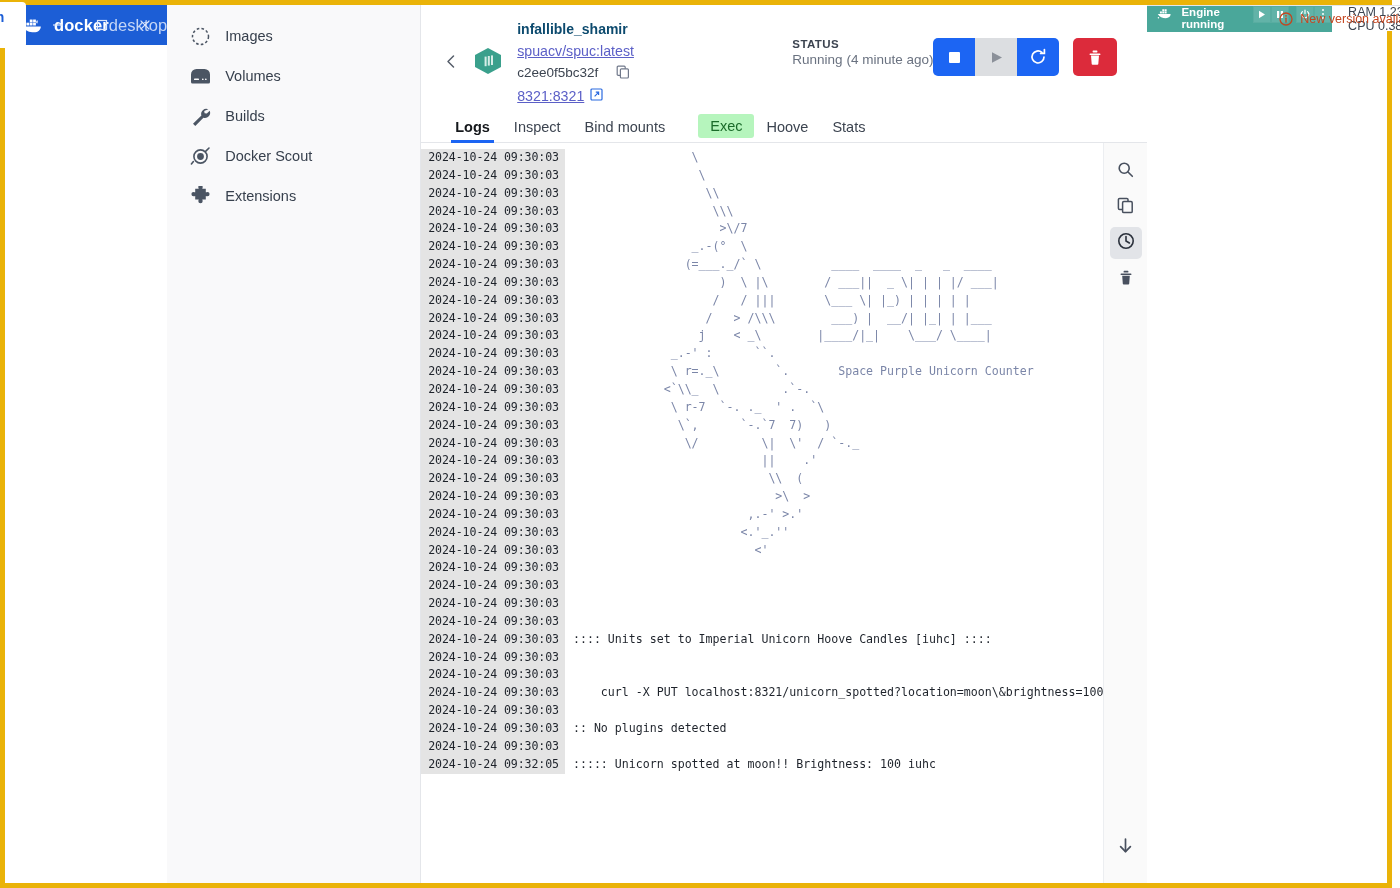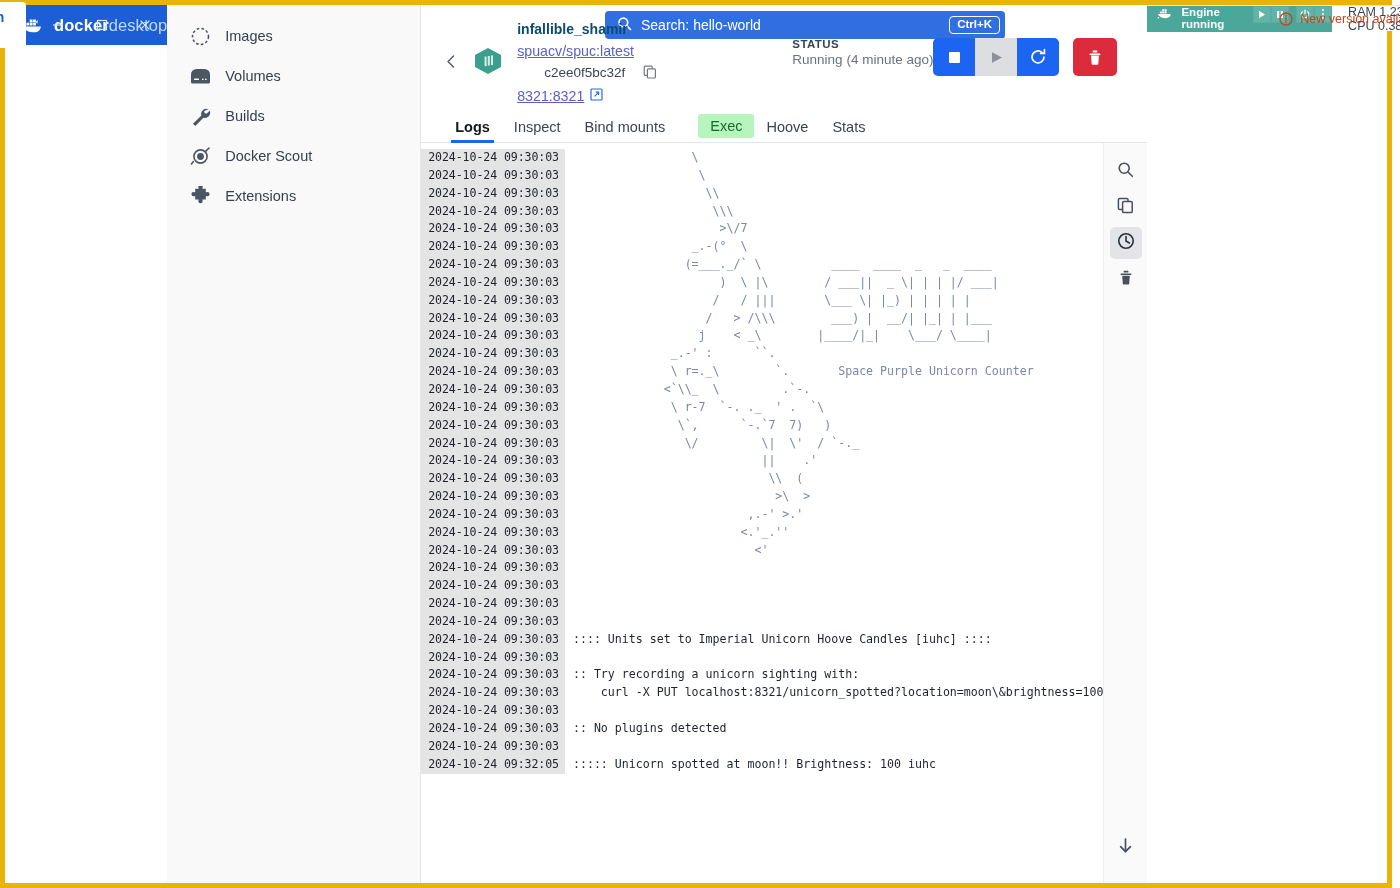--- a/index.html
+++ b/index.html
@@ -109,21 +109,21 @@
     display:flex; align-items:center; justify-content:center;
     cursor:pointer; flex:none;
   }
   .cube { margin: 26px 14px 0 8px; flex:none; }
   .cinfo { padding-top: 0; }
   .ctitle { font-size: 14px; font-weight: 700; color:#0c4a6e; line-height: 1.25; }
   .clink {
     font-size: 14.2px; color:#5b5fc7; text-decoration: underline;
     display:inline-block; margin-top: 4px; cursor:pointer;
   }
-  .cidrow { display:flex; align-items:center; gap:18px; margin-top:5px;margin-left:27px; }
+  .cidrow { display:flex; align-items:center; gap:18px; margin-top:5px; }
   .cid { font-size: 13.5px; color:#3c4450; }
   .copy-ico { cursor:pointer; display:flex; }
   .cportrow { display:flex; align-items:center; gap:6px; margin-top:7px; }
   .cport { font-size:14.2px; color:#5b5fc7; text-decoration:underline; cursor:pointer; }
 
   .status-block {
     position:absolute; right: 30px; top: 33px;
     display:flex; 
   }
   .st-text { text-align:left; }
@@ -245,30 +245,20 @@
             <path d="M19.5 8.6c1 -1.6 .6-3.3 .1-4 -.8 .9-1.2 2-.9 3.1"></path>
             <circle cx="6.6" cy="17.3" r="1.1"></circle>
           </g>
         </svg>
       </span>
       <span class="brand-text">
         <span class="b1">docker</span><span class="b2">desktop</span>
       </span>
     </div>
 
-    <div class="search-wrap">
-      <span>
-        <svg class="search-ico" viewBox="0 0 16 16" fill="none" stroke="#ffffff" stroke-width="1.8">
-          <circle cx="6.8" cy="6.8" r="4.6"></circle>
-            <line x1="10.3" y1="10.3" x2="14.4" y2="14.4" stroke-linecap="round"></line>
-        </svg>
-      </span>
-      <span class="search-label" title="Search">Search: hello-world</span>
-      <span class="kbd">Ctrl+K</span>
-    </div>
 
     <div class="tb-right">
       <span class="tb-ico">
         <svg width="20" height="20" viewBox="0 0 20 20" fill="#ffffff">
           <path d="M2 6.6 10 3l8 3.6-8 3.6z"></path>
           <path d="M4.5 9.4v4c0 1.3 2.5 2.4 5.5 2.4s5.5-1.1 5.5-2.4v-4L10 12z"></path>
         </svg>
       </span>
       <span class="tb-ico">
         <svg width="18" height="18" viewBox="0 0 18 18" fill="none" stroke="#ffffff" stroke-width="1.7" stroke-linecap="round">
@@ -481,21 +471,21 @@
             <div class="logline"><span class="ts">2024-10-24 09:30:03</span><span class="msg art">                             &gt;\  &gt;</span></div>
             <div class="logline"><span class="ts">2024-10-24 09:30:03</span><span class="msg art">                         ,.-' &gt;.'</span></div>
             <div class="logline"><span class="ts">2024-10-24 09:30:03</span><span class="msg art">                        &lt;.'_.''</span></div>
             <div class="logline"><span class="ts">2024-10-24 09:30:03</span><span class="msg art">                          &lt;'</span></div>
             <div class="logline"><span class="ts">2024-10-24 09:30:03</span><span class="msg art"> </span></div>
             <div class="logline"><span class="ts">2024-10-24 09:30:03</span><span class="msg"> </span></div>
             <div class="logline"><span class="ts">2024-10-24 09:30:03</span></div>
             <div class="logline"><span class="ts">2024-10-24 09:30:03</span><span class="msg"> </span></div>
             <div class="logline"><span class="ts">2024-10-24 09:30:03</span><span class="msg">:::: Units set to Imperial Unicorn Hoove Candles [iuhc] ::::</span></div>
             <div class="logline"><span class="ts">2024-10-24 09:30:03</span><span class="msg"> </span></div>
-            <div class="logline"><span class="ts">2024-10-24 09:30:03</span><span class="msg">:: Try recording a unicorn sighting with:</span></div>
+            <div class="logline"><span class="ts">2024-10-24 09:30:03</span></div>
             <div class="logline"><span class="ts">2024-10-24 09:30:03</span><span class="msg">    curl -X PUT localhost:8321/unicorn_spotted?location=moon\&amp;brightness=100</span></div>
             <div class="logline"><span class="ts">2024-10-24 09:30:03</span><span class="msg"> </span></div>
             <div class="logline"><span class="ts">2024-10-24 09:30:03</span><span class="msg">:: No plugins detected</span></div>
             <div class="logline"><span class="ts">2024-10-24 09:30:03</span><span class="msg"> </span></div>
             <div class="logline"><span class="ts">2024-10-24 09:32:05</span><span class="msg">::::: Unicorn spotted at moon!! Brightness: 100 iuhc</span></div>
           </div>
 
         <div class="rail">
           <div class="rbtn">
             <span>

